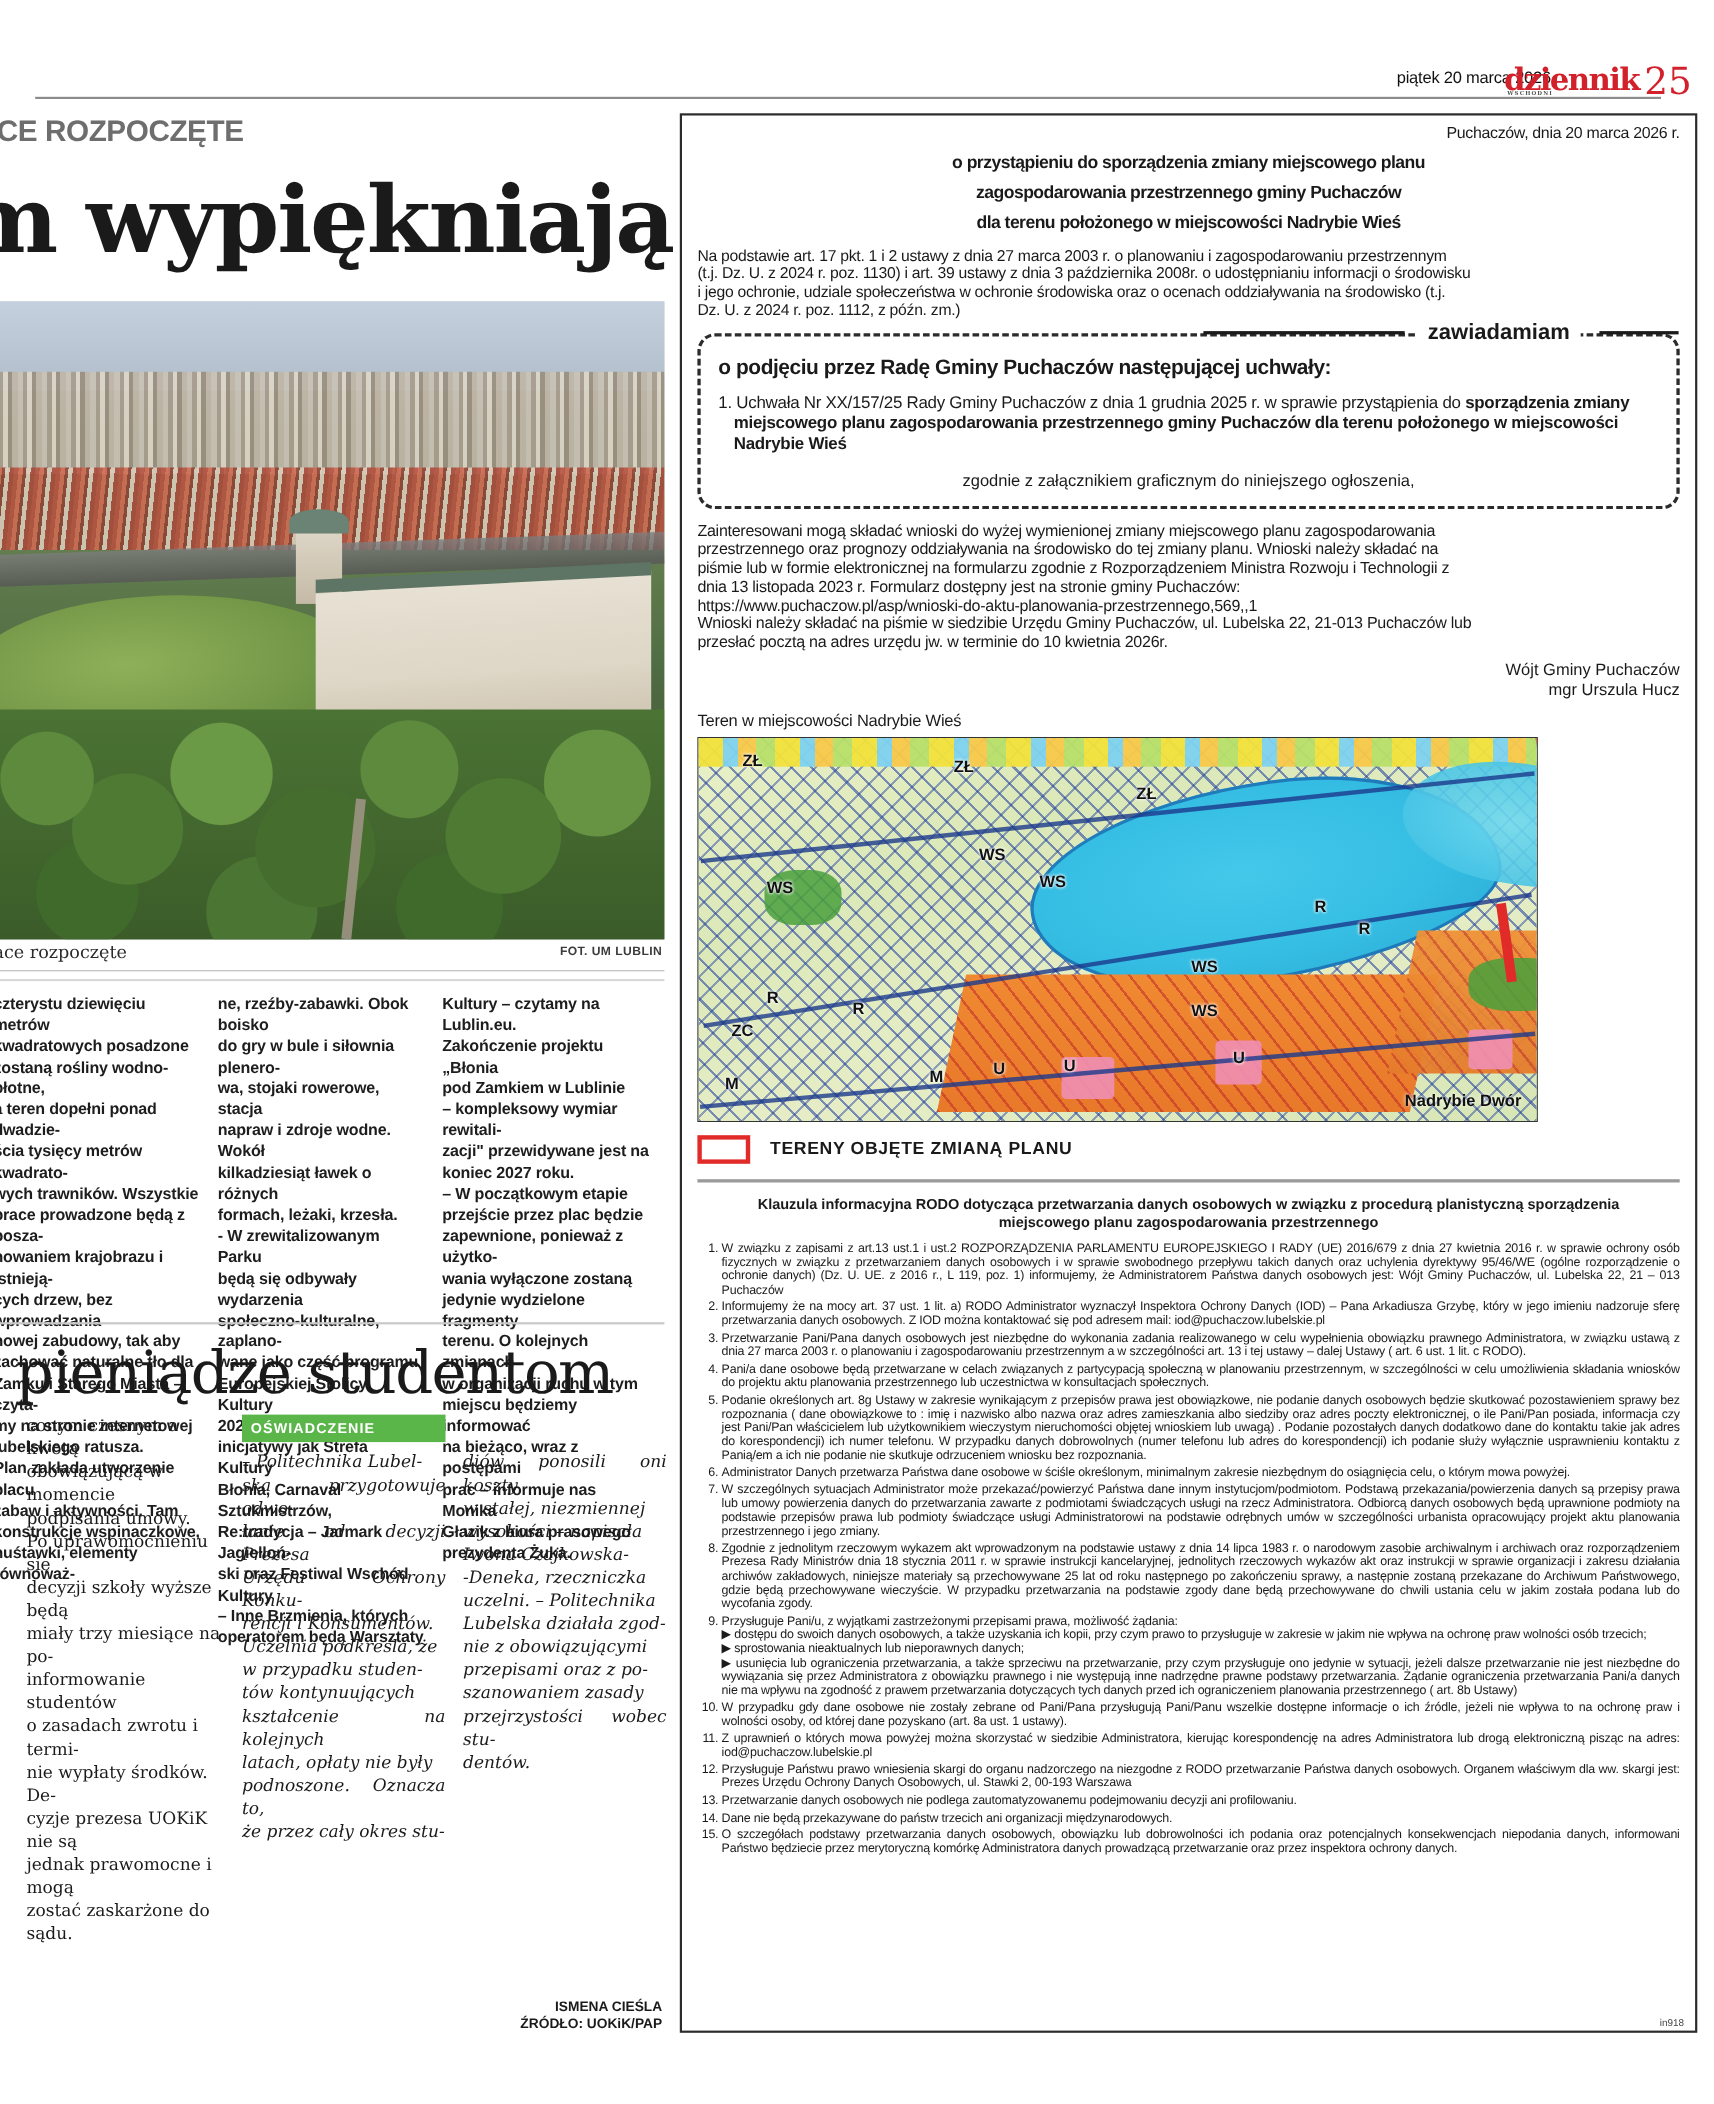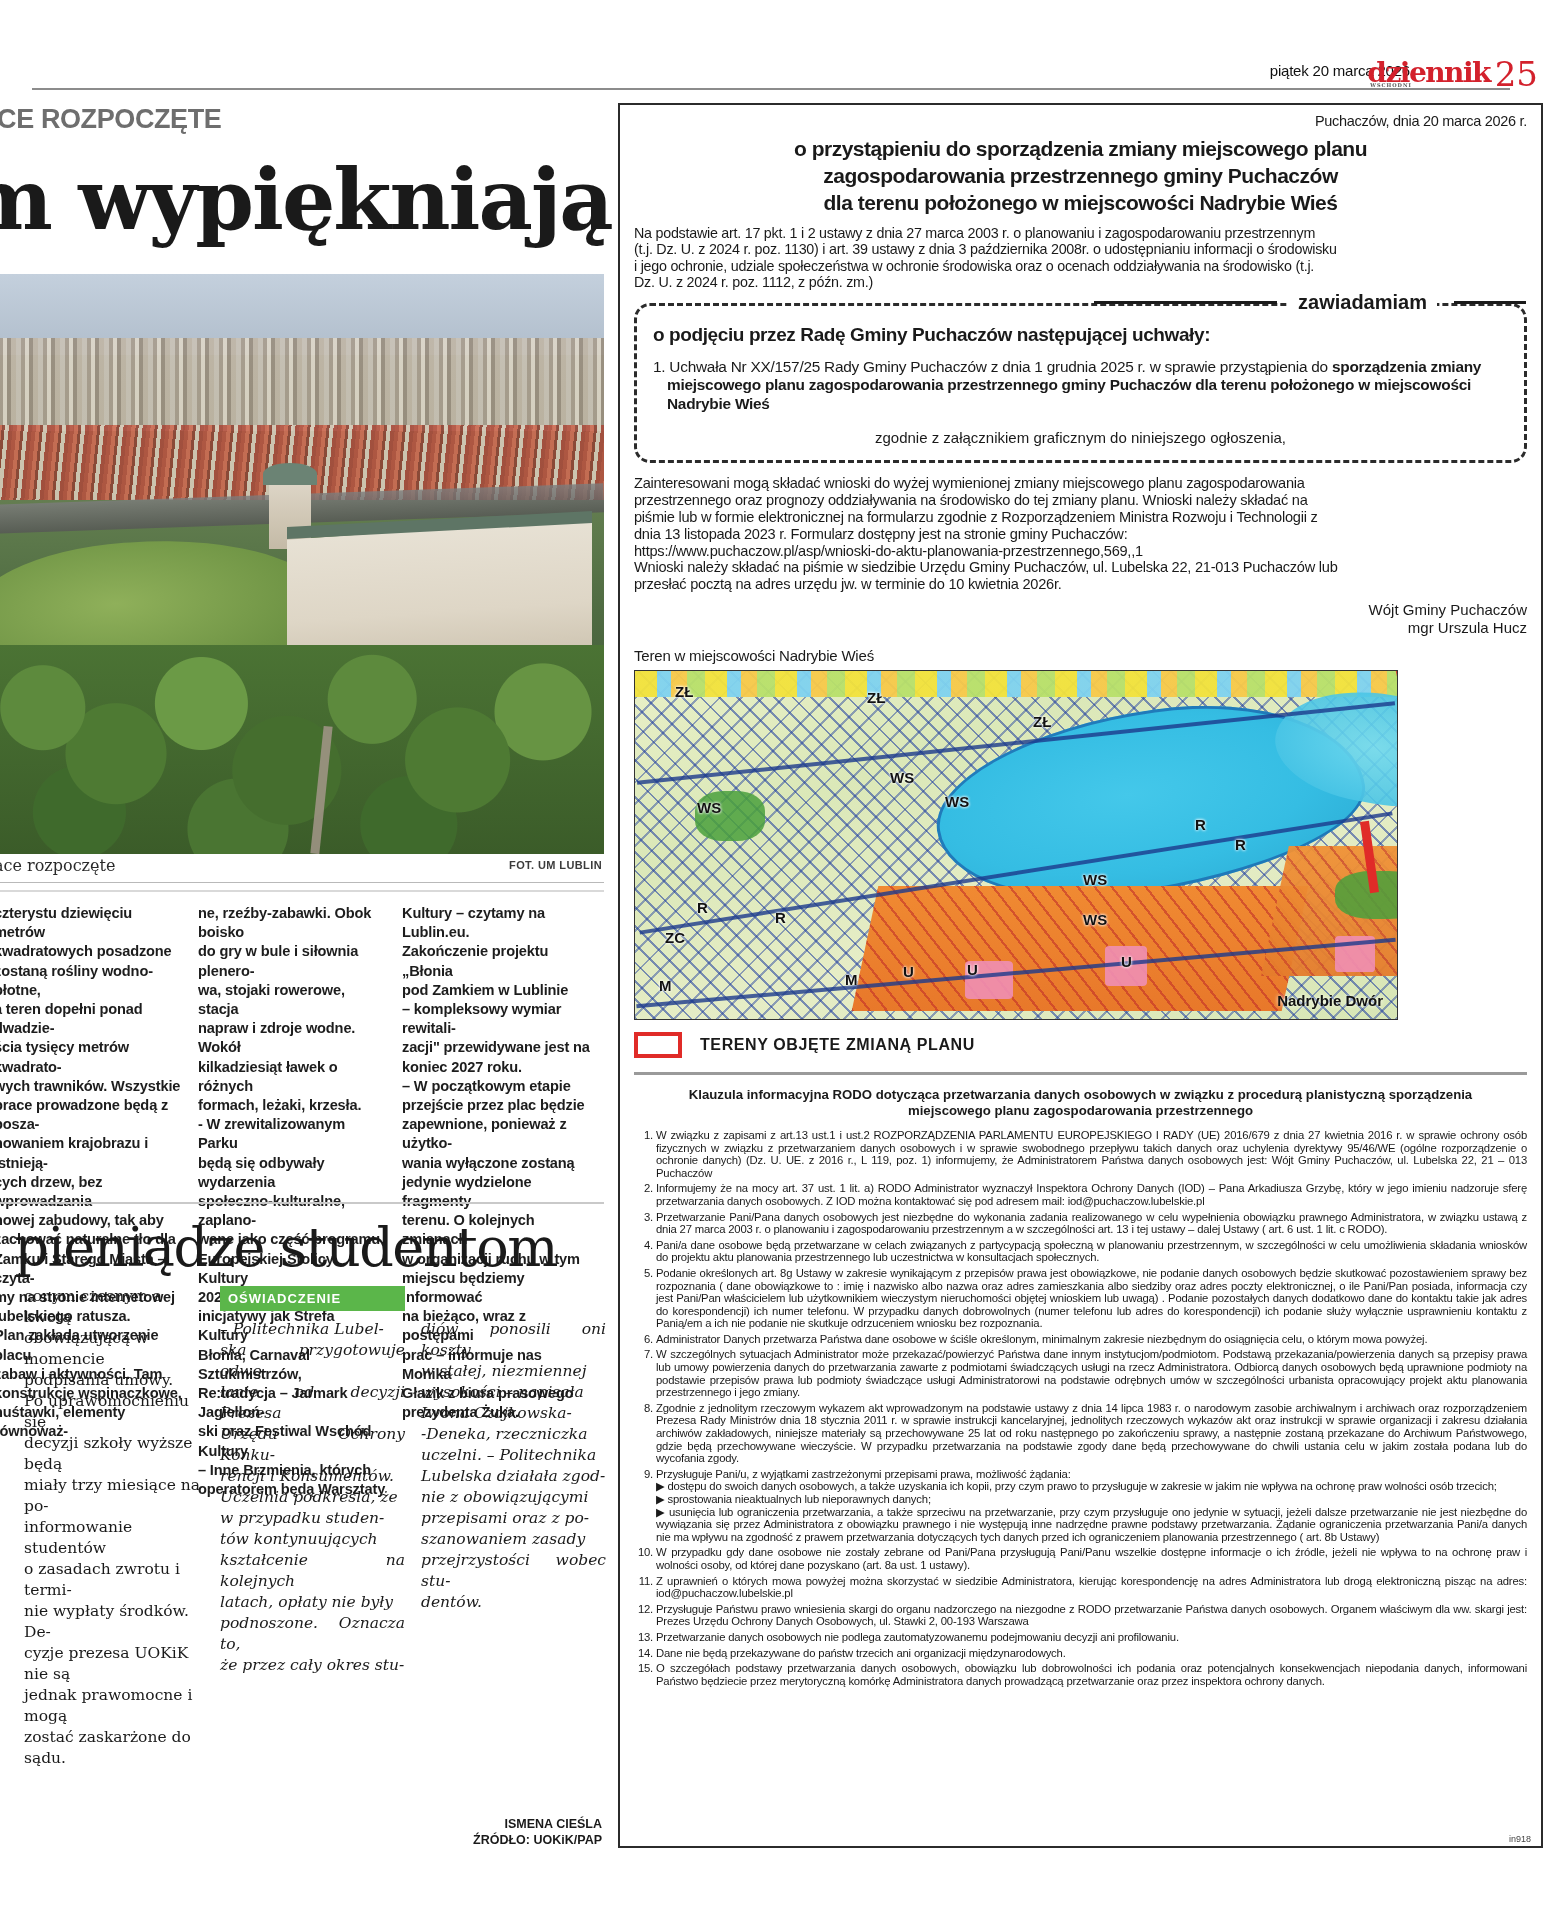--- a/index.html
+++ b/index.html
@@ -171,21 +171,21 @@
     position:absolute; left:618px; top:103px; width:925px; height:1745px;
     border:2px solid #2b2b2b; background:#fff;
     padding:8px 14px 6px 14px;
   }
   .ad-date { text-align:right; font-size:14.5px; letter-spacing:-0.3px; }
   .ad-title {
     text-align:center; font-size:19px; font-weight:bold; letter-spacing:5px;
     margin-top:10px;
   }
   .ad-sub {
-    text-align:center; font-size:21px; font-weight:bold; line-height:27px;
+    text-align:center; font-size:16px; font-weight:bold; line-height:27px;
     letter-spacing:-0.5px; margin-top:6px; white-space:pre-line;
   }
   .ad-legal {
     font-size:14.3px; line-height:16.4px; letter-spacing:-0.25px;
     margin-top:9px; white-space:pre-line;
   }
 
   .zawiad-wrap { position:relative; margin-top:12px; }
   .zawiad-label {
     position:absolute; right:90px; top:-12px; background:#fff; padding:0 10px;

